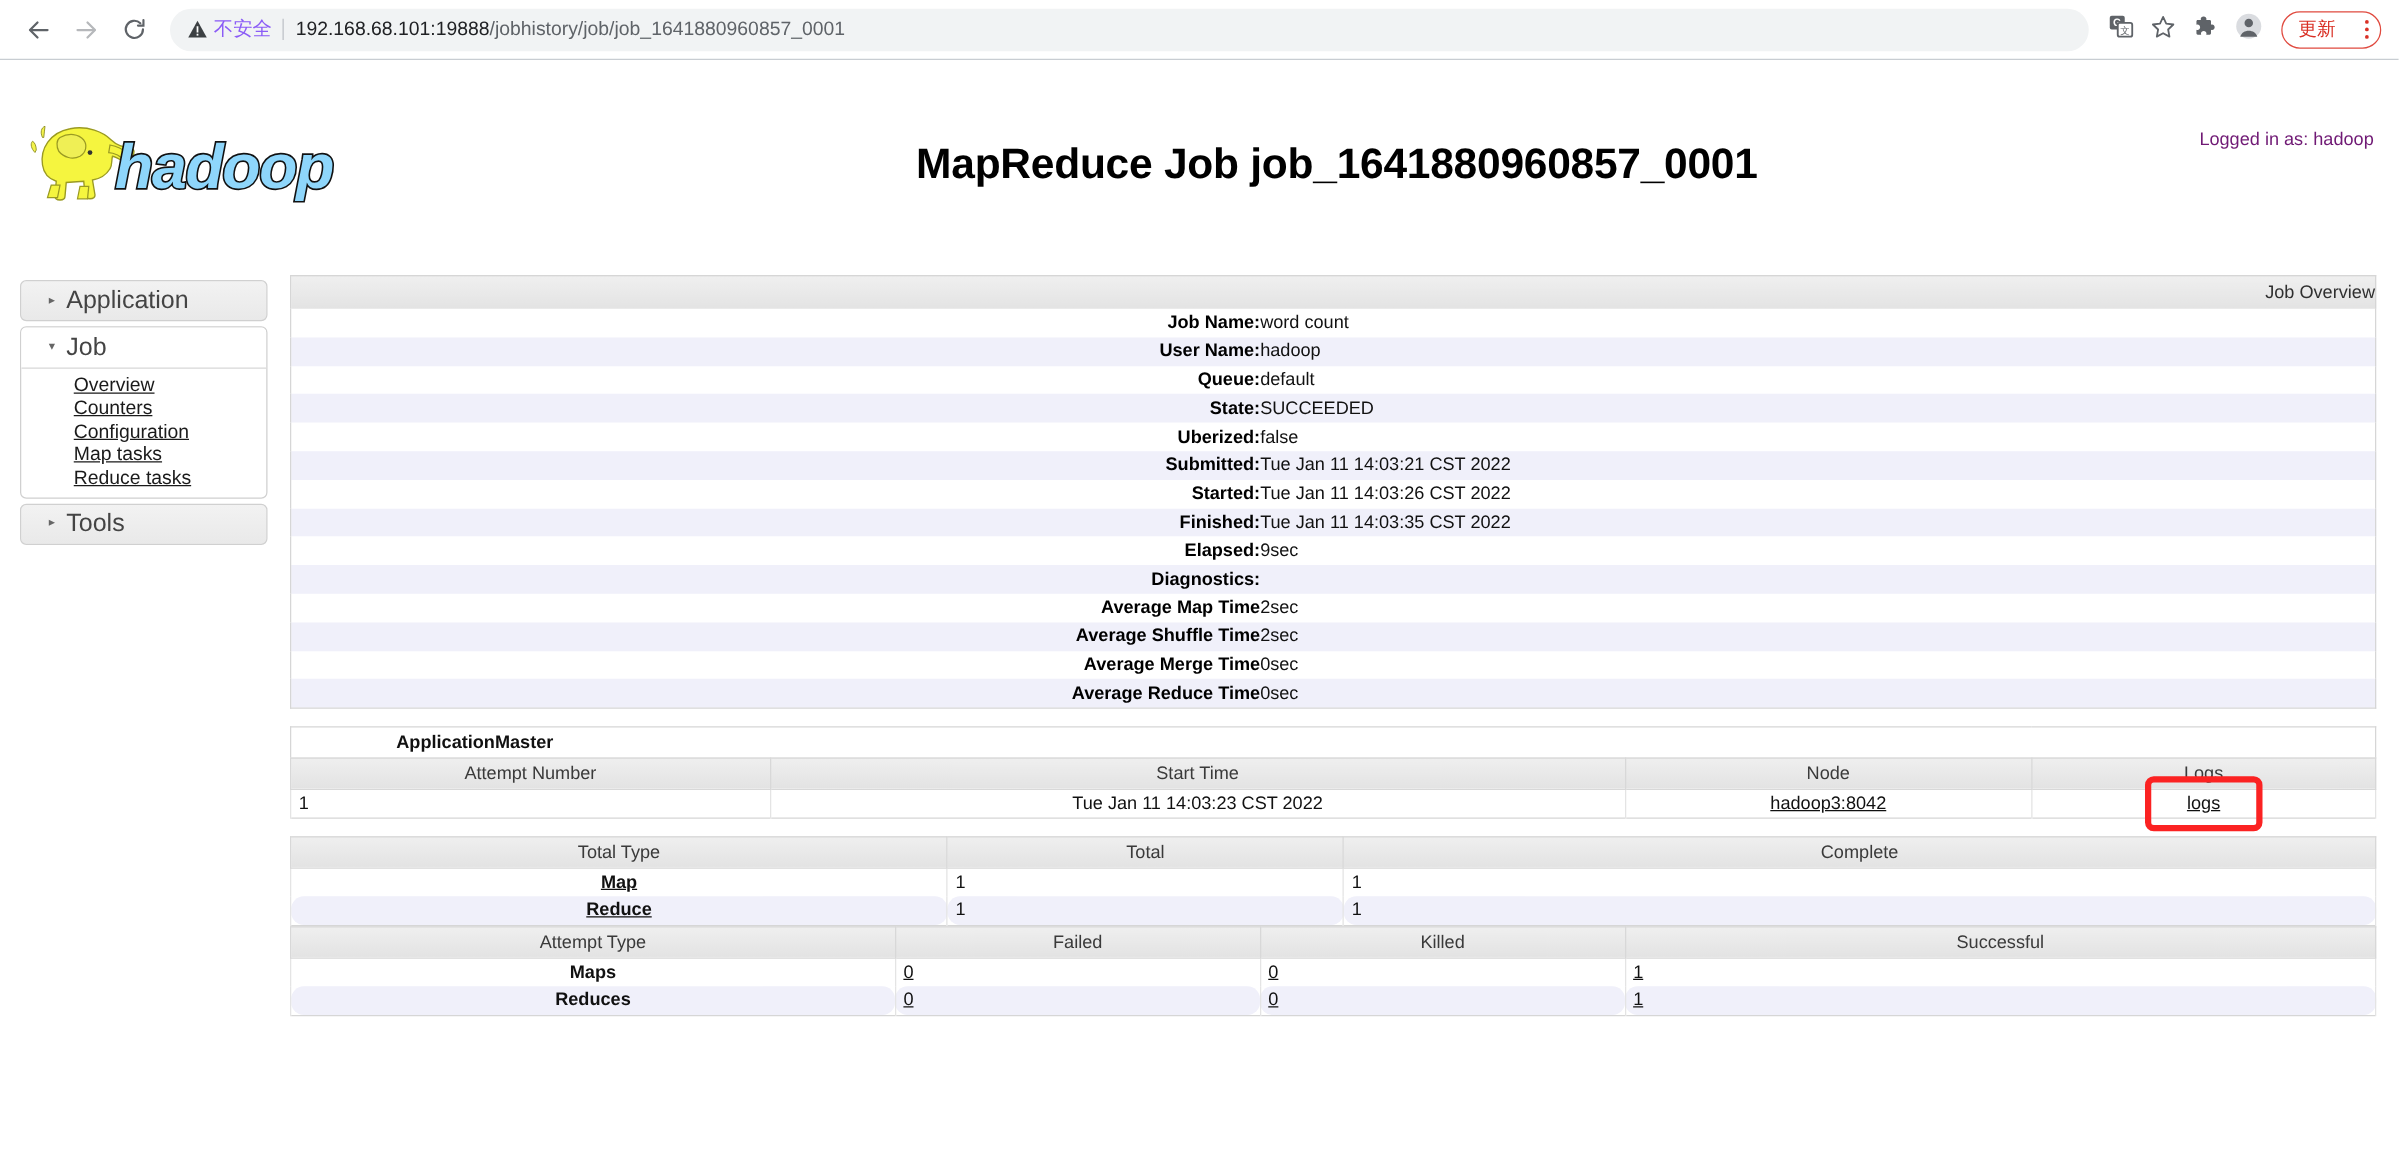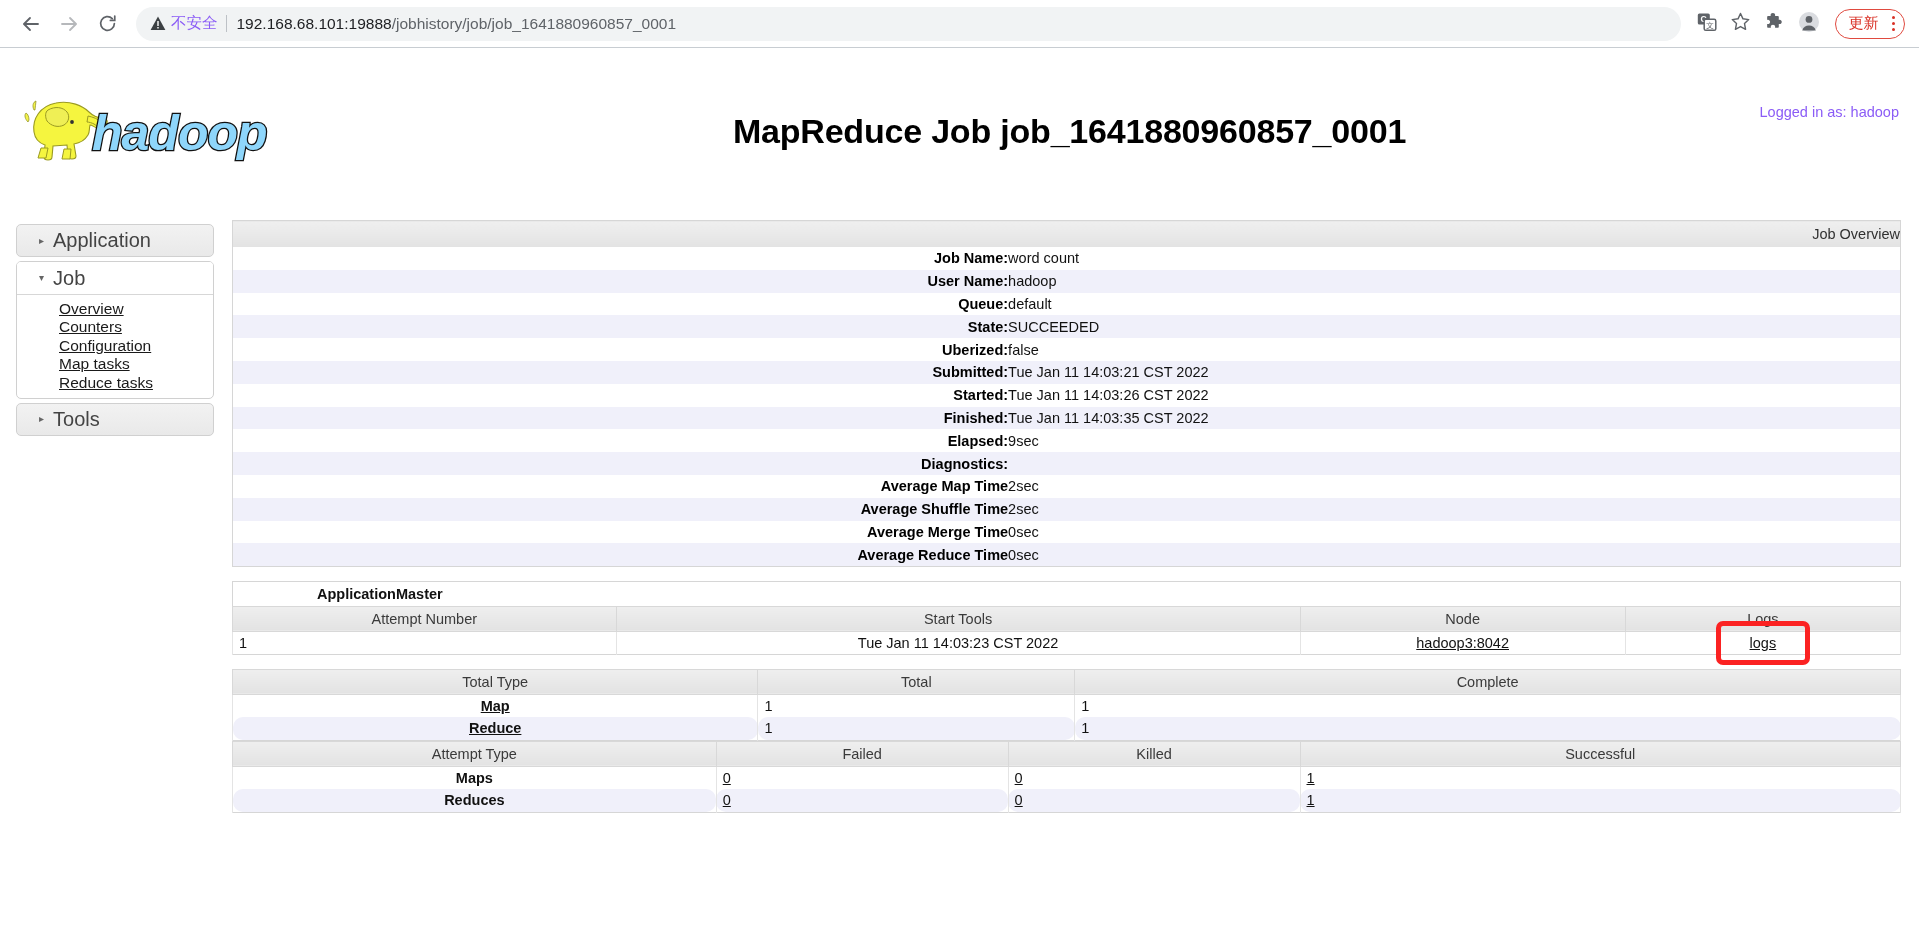--- a/index.html
+++ b/index.html
@@ -78,21 +78,21 @@
     gap: 2px;
   }
   .tb-icon {
     width: 32px; height: 32px;
     display: flex; align-items: center; justify-content: center;
     border-radius: 50%;
   }
   #update-pill {
     display: flex;
     align-items: center;
-    gap: 13px;
+    gap: 23px;
     border: 1.6px solid #e04a3f;
     border-radius: 16px;
     height: 30px;
     padding: 0 9px 0 13px;
     margin-left: 8px;
   }
   #update-pill-label {
     font-size: 15px;
     color: #d93025;
     white-space: nowrap;
@@ -110,21 +110,21 @@
     position: relative;
     height: 893px;
     background: #ffffff;
   }
 
   #logged-in {
     position: absolute;
     top: 56px;
     right: 20px;
     font-size: 14.5px;
-    color: #8b5cf6;
+    color: #701a75;
     white-space: nowrap;
   }
 
   #brand {
     position: absolute;
     left: 14px;
     top: 40px;
     width: 310px;
     height: 78px;
   }
@@ -511,21 +511,21 @@
 
     <div class="spacer"></div>
 
     <table class="gtab" id="am-table">
       <tbody>
           <tr>
         <td colspan="4" class="am-title-cell">ApplicationMaster</td>
       </tr>
       <tr>
         <th style="width:23%">Attempt Number</th>
-        <th style="width:41%">Start Tools</th>
+        <th style="width:41%">Start Time</th>
         <th style="width:19.5%">Node</th>
         <th style="width:16.5%">Logs</th>
       </tr>
       <tr>
         <td class="cell-left">1</td>
         <td class="cell-center">Tue Jan 11 14:03:23 CST 2022</td>
         <td class="cell-center">
           <a href="#" class="lnk">hadoop3:8042</a>
         </td>
         <td class="cell-center">

